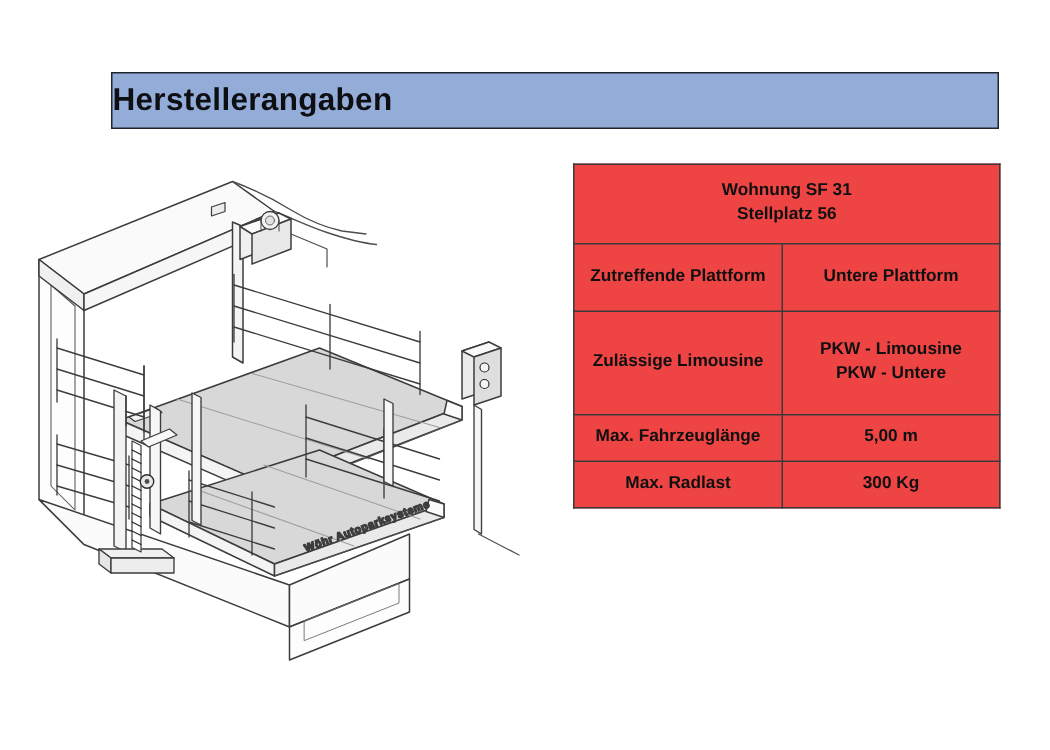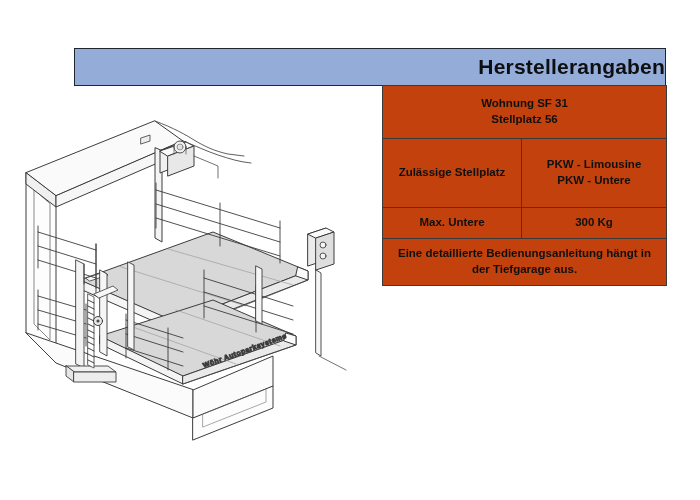--- a/index.html
+++ b/index.html
@@ -21,38 +21,38 @@
     position: absolute;
     left: 74px;
     top: 48px;
     width: 592px;
     height: 38px;
     background: #93acd8;
     border: 1px solid #20262e;
     box-sizing: border-box;
     display: flex;
     align-items: center;
-    justify-content: flex-end;
+    justify-content: flex-start;
   }
   #title-banner .title-text {
     font-size: 21px;
     font-weight: bold;
     letter-spacing: 0.2px;
     color: #0d0f12;
   }
 
   
   #spec-table {
     position: absolute;
     left: 382px;
-    top: 85px;
+    top: 109px;
     width: 284px;
     border-collapse: collapse;
     table-layout: fixed;
-    background: #c2410c;
+    background: #ef4444;
   }
   #spec-table td {
     border: 1px solid #3a3a3a;
     font-size: 11.5px;
     font-weight: bold;
     text-align: center;
     vertical-align: middle;
     padding: 3px 4px;
     line-height: 1.35;
     color: #101010;
@@ -272,38 +272,40 @@
     <col class="value-col">
   </colgroup>
   <tbody>
     <tr class="row-header">
       <td colspan="2" class="two-line">
         <span>Wohnung SF 31</span>
         <span>Stellplatz 56</span>
       </td>
     </tr>
 
+    <tr class="row-platform">
+      <td>Zutreffende Plattform</td>
+      <td>Untere Plattform</td>
+    </tr>
 
     <tr class="row-vehicles">
-      <td>Zulässige Stellplatz</td>
+      <td>Zulässige Limousine</td>
       <td class="two-line">
         <span>PKW - Limousine</span>
         <span>PKW - Untere</span>
       </td>
     </tr>
 
-
-
-
-
     <tr class="row-dim">
-      <td>Max. Untere</td>
+      <td>Max. Fahrzeuglänge</td>
+      <td>5,00 m</td>
+    </tr>
+
+
+
+
+    <tr class="row-dim">
+      <td>Max. Radlast</td>
       <td>300 Kg</td>
     </tr>
 
-    <tr class="row-footer">
-      <td colspan="2" class="two-line">
-        <span>Eine detaillierte Bedienungsanleitung hängt in</span>
-        <span>der Tiefgarage aus.</span>
-      </td>
-    </tr>
   </tbody>
 </table>
 
 </body></html>

